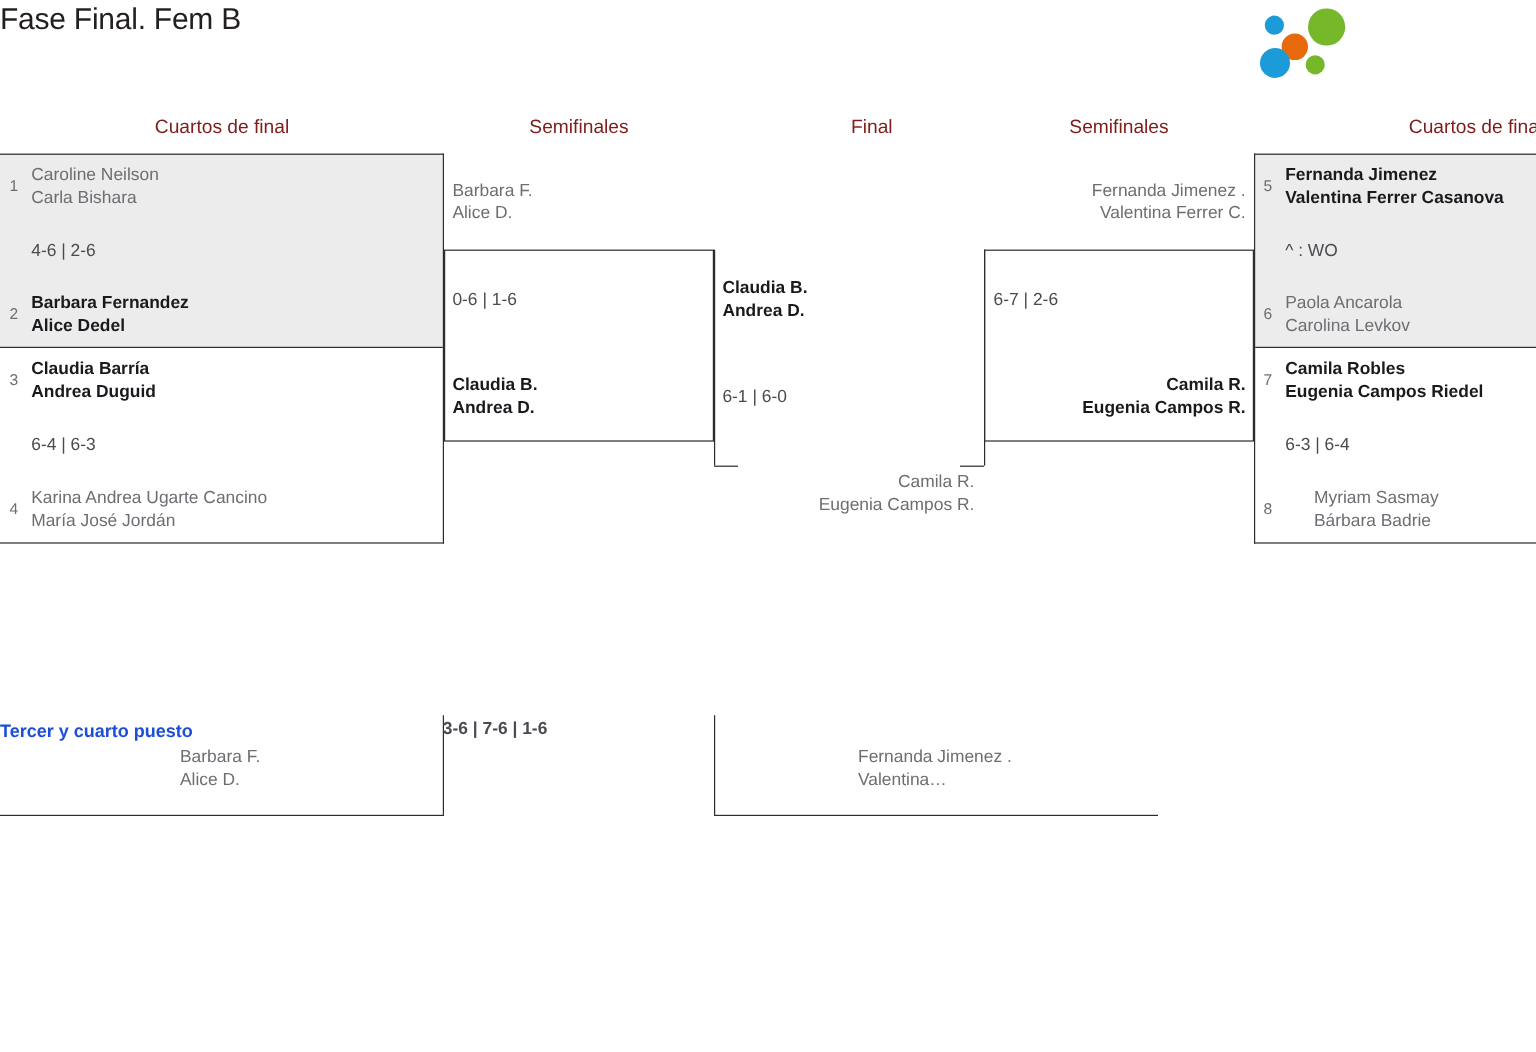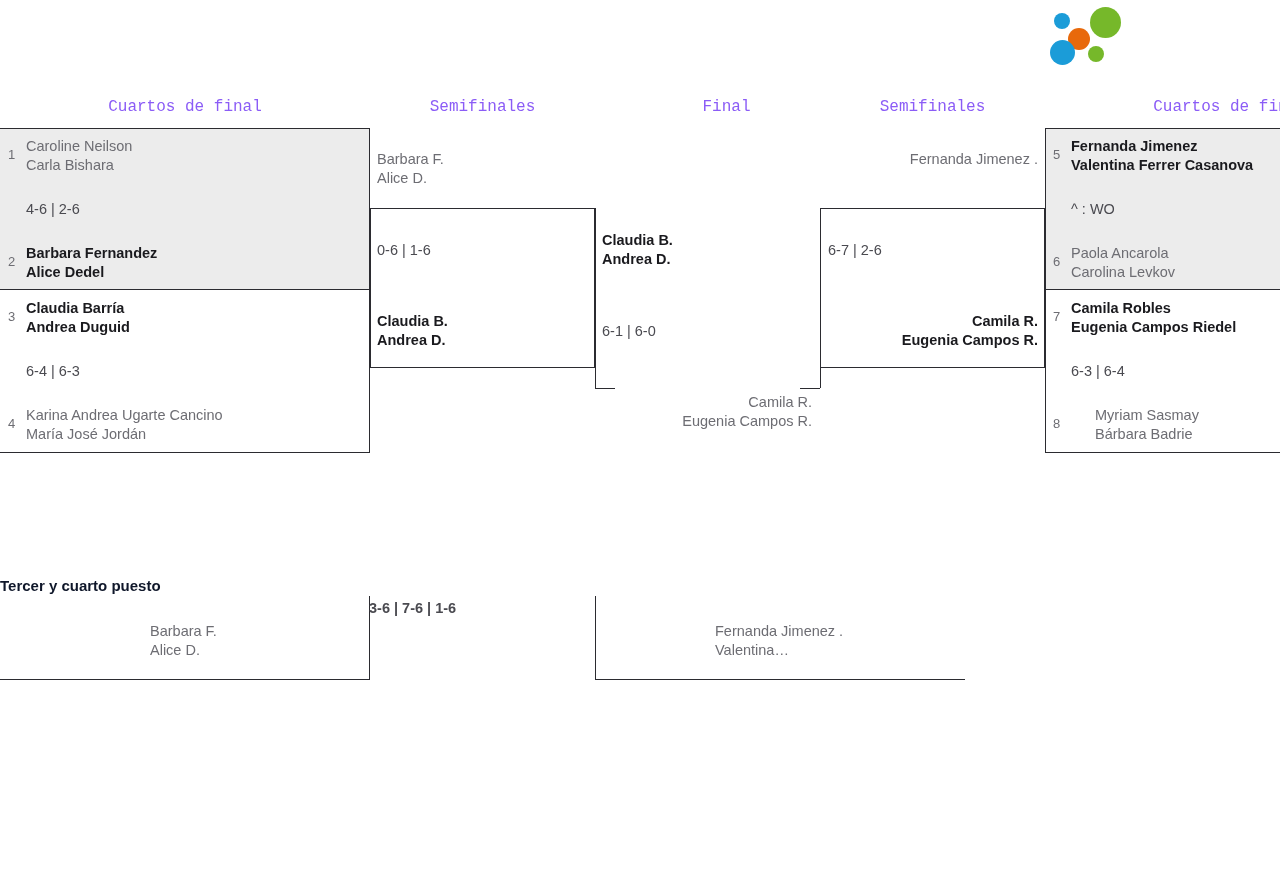--- a/index.html
+++ b/index.html
@@ -56,24 +56,23 @@
   .dot-blue-lg  { left: 2px;  top: 38px; width: 25px; height: 25px; background: #1b9cd8; }
   .dot-green-sm { left: 40px; top: 44px; width: 16px; height: 16px; background: #76b82a; }
 
   
   .round-header {
     position: absolute;
     top: 96px;
     font-size: 16px;
     line-height: 22px;
     font-weight: 400;
-    color: #8b5cf6;
+    color: #7f1d1d;
     text-align: center;
     white-space: nowrap;
-    font-family: Liberation Mono, monospace;
   }
   #round-qf-left  { left: 0px;   width: 370px; }
   #round-sf-left  { left: 370px; width: 225px; }
   #round-final    { left: 614px; width: 225px; }
   #round-sf-right { left: 820px; width: 225px; }
   #round-qf-right { left: 1045px; width: 370px; text-align: center; }
 
   
   .box {
     position: absolute;
@@ -156,43 +155,44 @@
     line-height: 19px;
     color: #4a4a50;
     white-space: nowrap;
   }
   .score.center { }
   .score.align-left { text-align: center; font-weight: bold; }
 
   
   #third-place-title {
     position: absolute;
-    left: 0px; top: 576px;
+    left: 0px; top: 600px;
     font-size: 15px;
     line-height: 20px;
     font-weight: 700;
-    color: #0f172a;
+    color: #1d4ed8;
   }
   #tp-left-frame {
     left: 0px; top: 596px; width: 370px; height: 84px;
     border: 1px solid #2b2b30;
     border-left: none;
     border-top: none;
   }
   #tp-right-frame {
     left: 595px; top: 596px; width: 370px; height: 84px;
     border: 1px solid #2b2b30;
     border-right: none;
     border-top: none;
   }
 </style>
 </head>
 <body>
 
 <div id="header-title">
+  <span class="title-line">Fase Final. Fem B</span>
 </div>
 
 <div id="brand-logo">
   <span class="dot dot-blue-sm"></span>
   <span class="dot dot-orange"></span>
   <span class="dot dot-green-lg"></span>
   <span class="dot dot-blue-lg"></span>
   <span class="dot dot-green-sm"></span>
 </div>
 
@@ -252,20 +252,21 @@
   <span class="line">Andrea D.</span>
 </div>
 <div class="score center" style="left:602px; top:322px; width:212px;">6-1 | 6-0</div>
 <div class="team loser align-right" style="left:512px; top:393px; width:300px;">
   <span class="line">Camila R.</span>
   <span class="line">Eugenia Campos R.</span>
 </div>
 
 <div class="team loser align-right" style="left:788px; top:150px; width:250px;">
   <span class="line">Fernanda Jimenez .</span>
+  <span class="line">Valentina Ferrer C.</span>
 </div>
 <div class="score center" style="left:828px; top:241px; width:208px;">6-7 | 2-6</div>
 <div class="team winner align-right" style="left:788px; top:312px; width:250px;">
   <span class="line">Camila R.</span>
   <span class="line">Eugenia Campos R.</span>
 </div>
 
 <div class="seed" style="left:1053px; top:147px;">5</div>
 <div class="team winner" style="left:1071px; top:137px;">
   <span class="line">Fernanda Jimenez</span>

